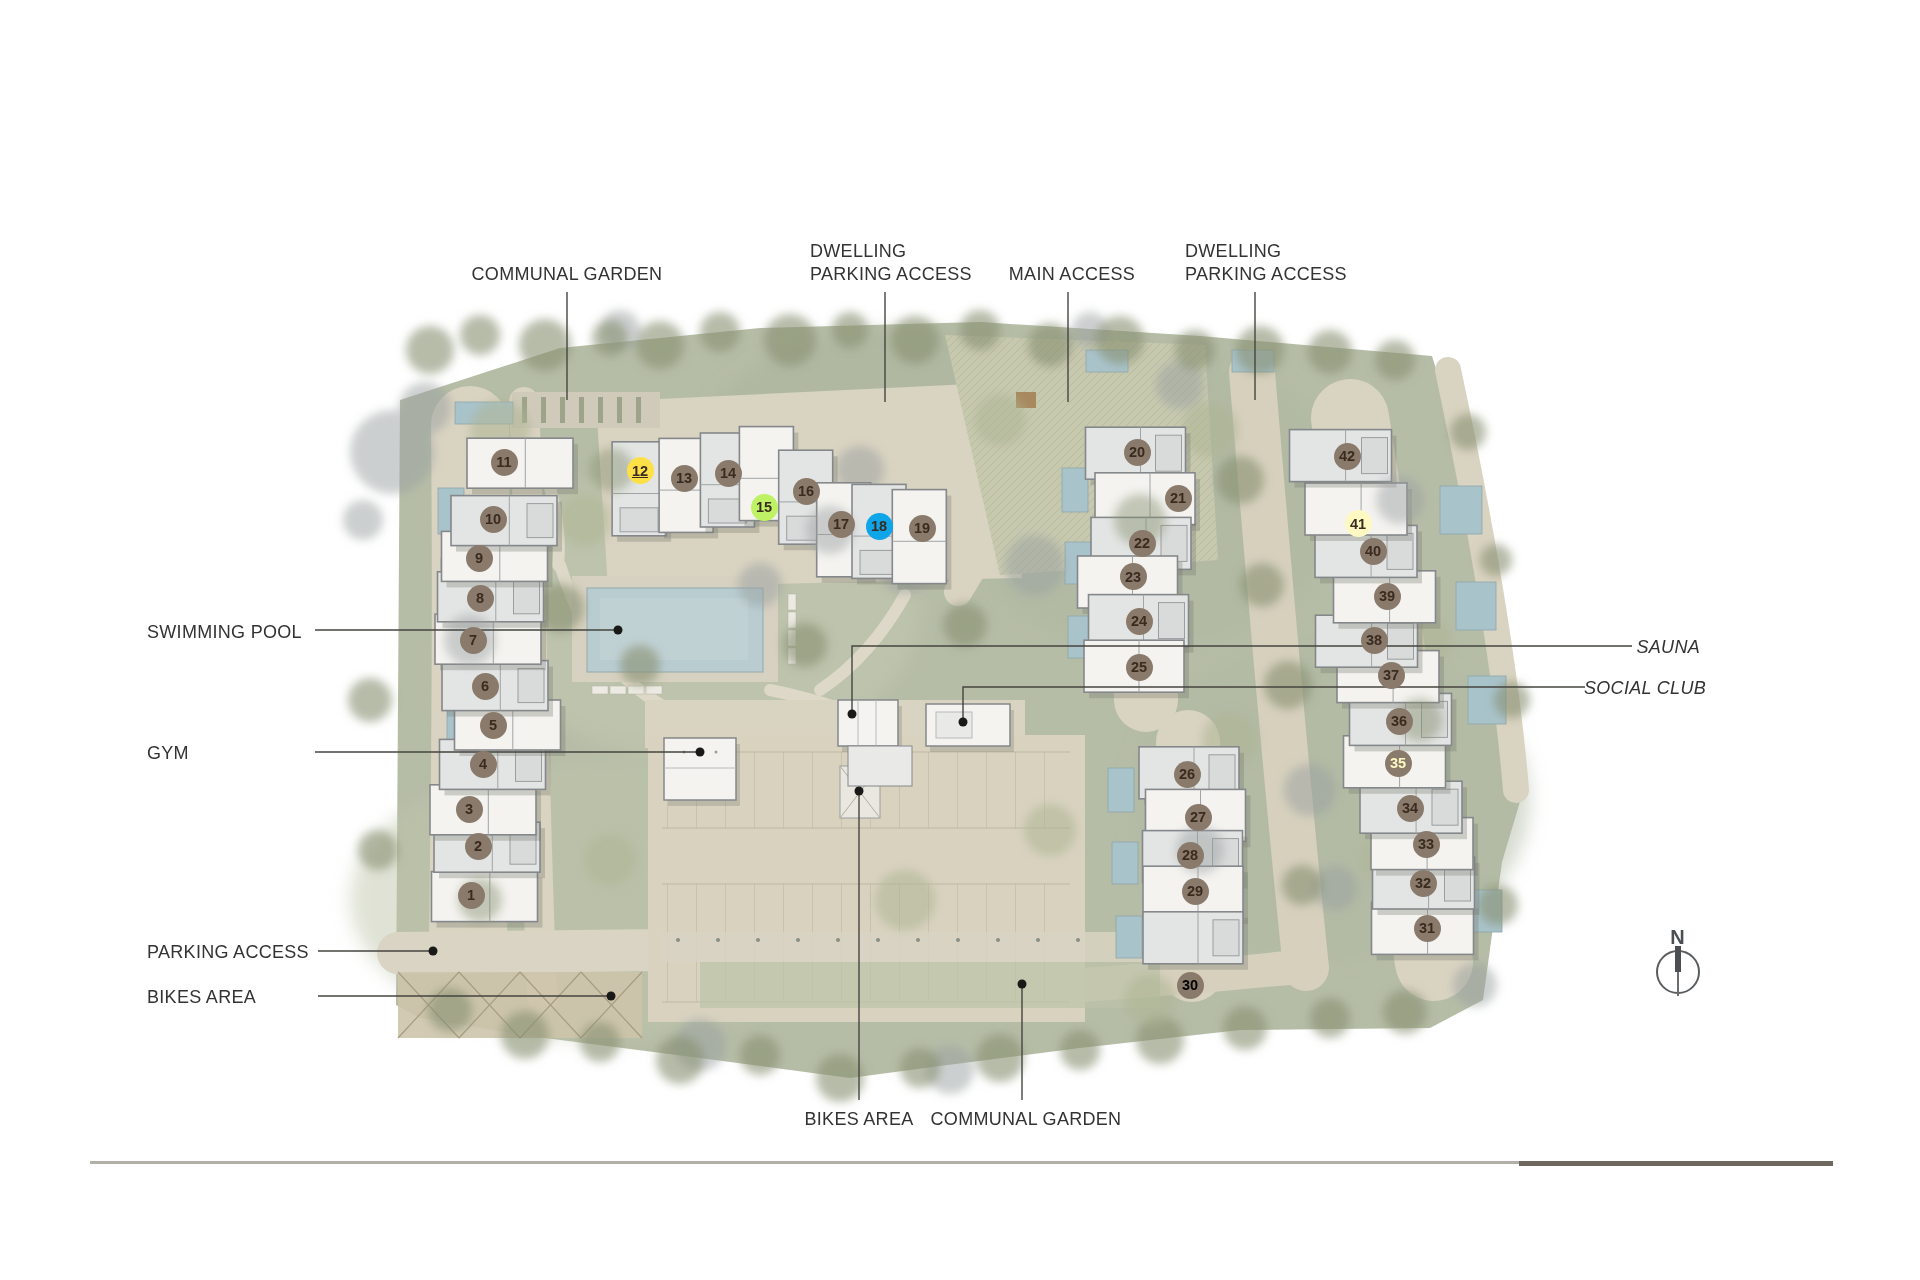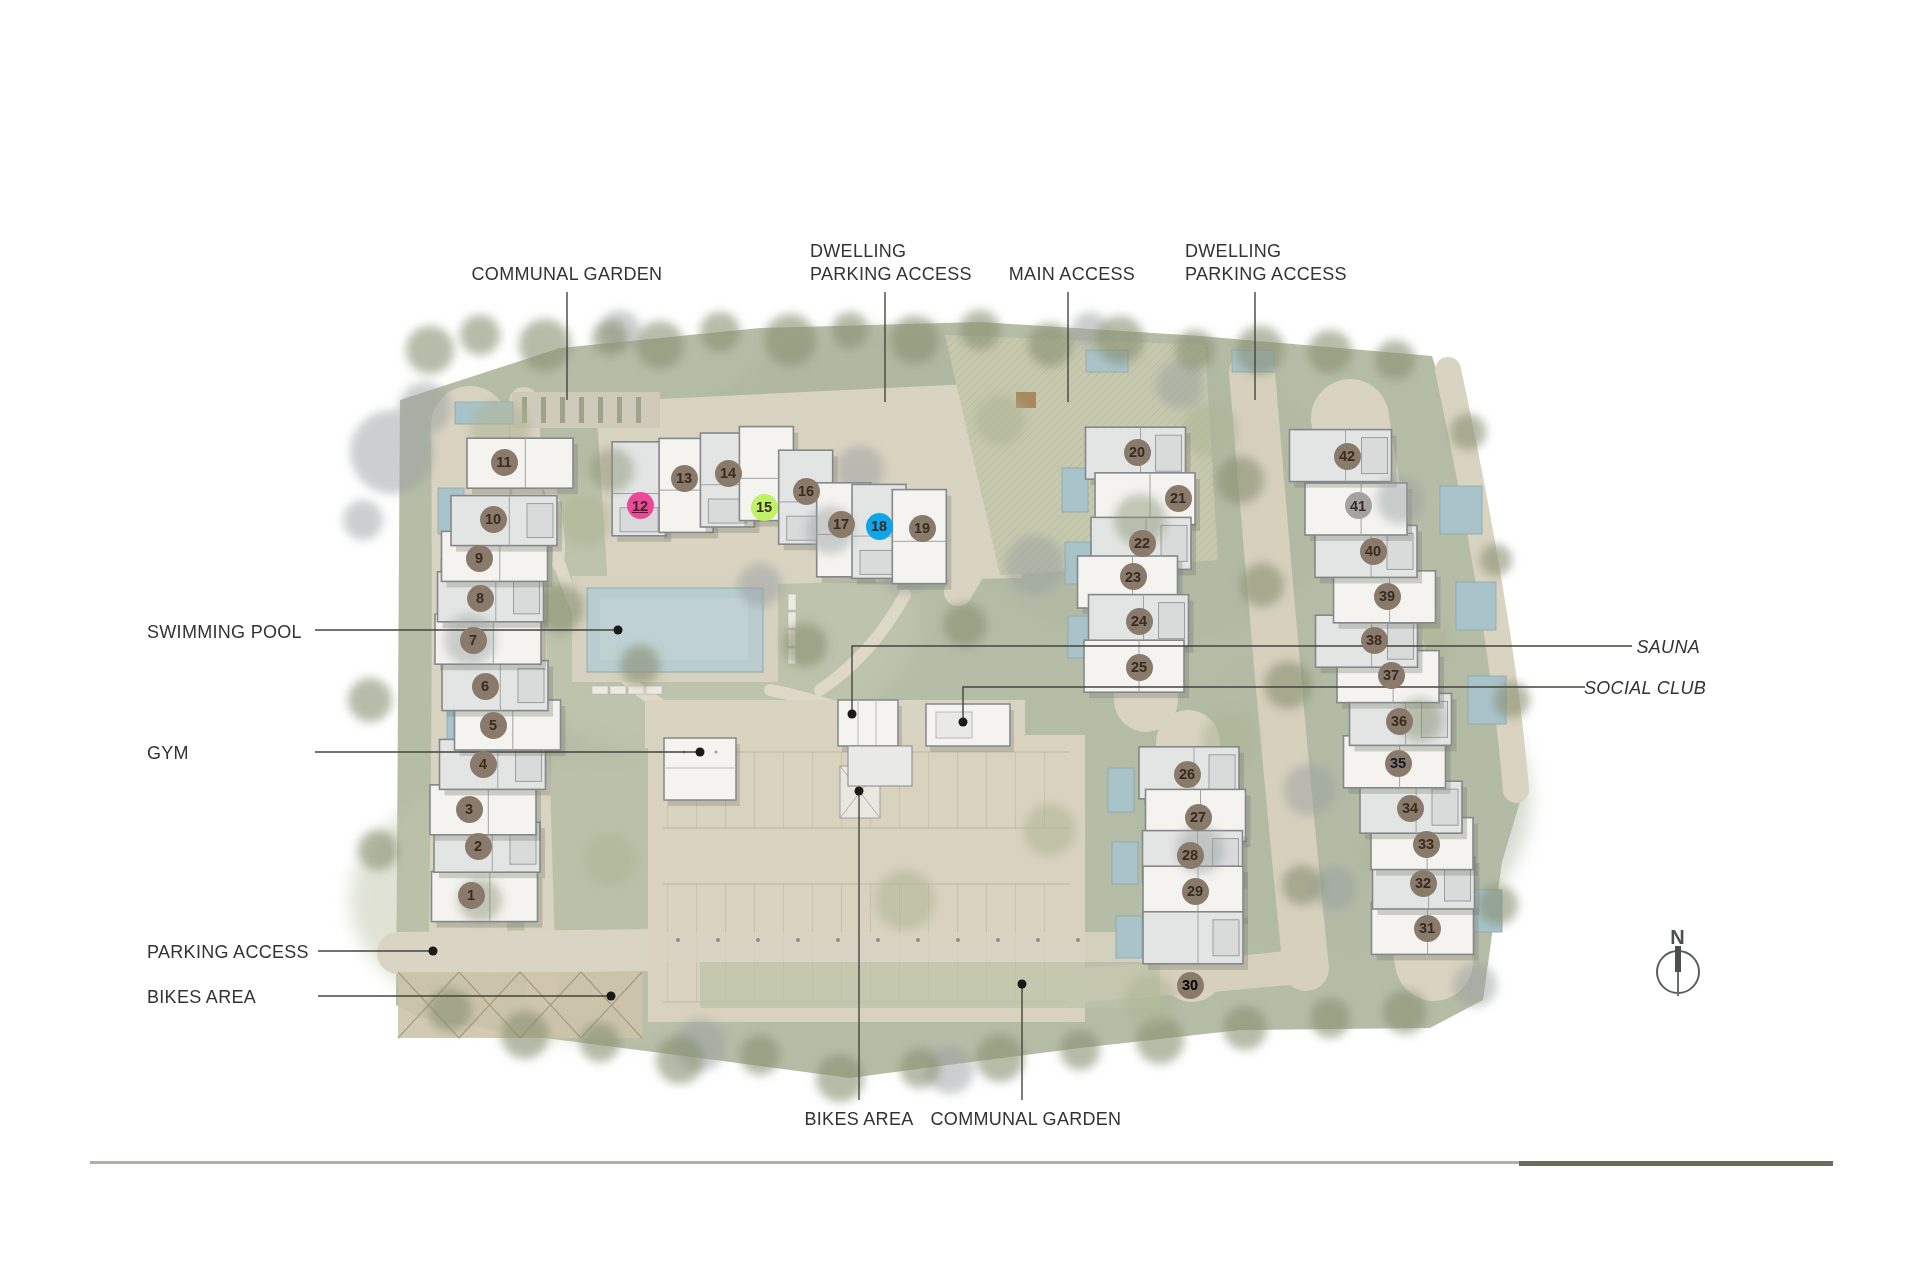--- a/index.html
+++ b/index.html
@@ -479,21 +479,21 @@
       <div class="unit" style="left: 464.5px; top: 832.5px; background: rgb(138, 122, 107); color: rgb(58, 43, 32);">2</div>
       <div class="unit" style="left: 455.5px; top: 795.5px; background: rgb(138, 122, 107); color: rgb(58, 43, 32);">3</div>
       <div class="unit" style="left: 469.5px; top: 750.5px; background: rgb(138, 122, 107); color: rgb(58, 43, 32);">4</div>
       <div class="unit" style="left: 479.5px; top: 711.5px; background: rgb(138, 122, 107); color: rgb(58, 43, 32);">5</div>
       <div class="unit" style="left: 471.5px; top: 672.5px; background: rgb(138, 122, 107); color: rgb(58, 43, 32);">6</div>
       <div class="unit" style="left: 459.5px; top: 626.5px; background: rgb(138, 122, 107); color: rgb(58, 43, 32);">7</div>
       <div class="unit" style="left: 466.5px; top: 584.5px; background: rgb(138, 122, 107); color: rgb(58, 43, 32);">8</div>
       <div class="unit" style="left: 465.5px; top: 544.5px; background: rgb(138, 122, 107); color: rgb(58, 43, 32);">9</div>
       <div class="unit" style="left: 479.5px; top: 505.5px; background: rgb(138, 122, 107); color: rgb(58, 43, 32);">10</div>
       <div class="unit" style="left: 490.5px; top: 448.5px; background: rgb(138, 122, 107); color: rgb(58, 43, 32);">11</div>
-      <div class="unit" style="left: 626.5px; top: 492px; background: #ec4899; color: rgb(58, 43, 32); text-decoration: underline;">12</div>
+      <div class="unit" style="left: 626.5px; top: 457px; background: #fde047; color: rgb(58, 43, 32); text-decoration: underline;">12</div>
       <div class="unit" style="left: 670.5px; top: 464.5px; background: rgb(138, 122, 107); color: rgb(58, 43, 32);">13</div>
       <div class="unit" style="left: 714.5px; top: 459.5px; background: rgb(138, 122, 107); color: rgb(58, 43, 32);">14</div>
       <div class="unit" style="left: 750.5px; top: 453.5px; background: #bef264; color: rgb(58, 43, 32); margin-top: 40px;">15</div>
       <div class="unit" style="left: 792.5px; top: 477.5px; background: rgb(138, 122, 107); color: rgb(58, 43, 32);">16</div>
       <div class="unit" style="left: 827.5px; top: 510.5px; background: rgb(138, 122, 107); color: rgb(58, 43, 32);">17</div>
       <div class="unit" style="left: 865.5px; top: 512.5px; background: #0ea5e9; color: rgb(58, 43, 32);">18</div>
       <div class="unit" style="left: 908.5px; top: 514.5px; background: rgb(138, 122, 107); color: rgb(58, 43, 32);">19</div>
       <div class="unit" style="left: 1123.5px; top: 438.5px; background: rgb(138, 122, 107); color: rgb(58, 43, 32);">20</div>
       <div class="unit" style="left: 1137.5px; top: 484.5px; background: rgb(138, 122, 107); color: rgb(58, 43, 32); margin-left: 27px;">21</div>
       <div class="unit" style="left: 1128.5px; top: 529.5px; background: rgb(138, 122, 107); color: rgb(58, 43, 32);">22</div>
@@ -502,27 +502,27 @@
       <div class="unit" style="left: 1125.5px; top: 653.5px; background: rgb(138, 122, 107); color: rgb(58, 43, 32);">25</div>
       <div class="unit" style="left: 1173.5px; top: 760.5px; background: rgb(138, 122, 107); color: rgb(58, 43, 32);">26</div>
       <div class="unit" style="left: 1184.5px; top: 803.5px; background: rgb(138, 122, 107); color: rgb(58, 43, 32);">27</div>
       <div class="unit" style="left: 1176.5px; top: 841.5px; background: rgb(138, 122, 107); color: rgb(58, 43, 32);">28</div>
       <div class="unit" style="left: 1181.5px; top: 877.5px; background: rgb(138, 122, 107); color: rgb(58, 43, 32);">29</div>
       <div class="unit" style="left: 1176.5px; top: 923.5px; background: rgb(138, 122, 107); color: #000000; margin-top: 48px;">30</div>
       <div class="unit" style="left: 1413.5px; top: 914.5px; background: rgb(138, 122, 107); color: rgb(58, 43, 32);">31</div>
       <div class="unit" style="left: 1409.5px; top: 869.5px; background: rgb(138, 122, 107); color: rgb(58, 43, 32);">32</div>
       <div class="unit" style="left: 1412.5px; top: 830.5px; background: rgb(138, 122, 107); color: rgb(58, 43, 32);">33</div>
       <div class="unit" style="left: 1396.5px; top: 794.5px; background: rgb(138, 122, 107); color: rgb(58, 43, 32);">34</div>
-      <div class="unit" style="left: 1384.5px; top: 749.5px; background: rgb(138, 122, 107); color: #0f172a;">35</div>
+      <div class="unit" style="left: 1384.5px; top: 749.5px; background: rgb(138, 122, 107); color: #fef9c3;">35</div>
       <div class="unit" style="left: 1385.5px; top: 707.5px; background: rgb(138, 122, 107); color: rgb(58, 43, 32);">36</div>
       <div class="unit" style="left: 1377.5px; top: 661.5px; background: rgb(138, 122, 107); color: rgb(58, 43, 32);">37</div>
       <div class="unit" style="left: 1360.5px; top: 626.5px; background: rgb(138, 122, 107); color: rgb(58, 43, 32);">38</div>
       <div class="unit" style="left: 1373.5px; top: 582.5px; background: rgb(138, 122, 107); color: rgb(58, 43, 32);">39</div>
       <div class="unit" style="left: 1359.5px; top: 537.5px; background: rgb(138, 122, 107); color: rgb(58, 43, 32);">40</div>
-      <div class="unit" style="left: 1344.5px; top: 492px; background: #a3a3a3; color: rgb(58, 43, 32);">41</div>
+      <div class="unit" style="left: 1344.5px; top: 510px; background: #fef9c3; color: rgb(58, 43, 32);">41</div>
       <div class="unit" style="left: 1333.5px; top: 442.5px; background: rgb(138, 122, 107); color: rgb(58, 43, 32);">42</div>
     </div>
 
   <div id="labels-layer">
       <div class="label anchor-center" style="left: 567px; top: 263px; color: rgb(51, 51, 51);">
         <div>COMMUNAL GARDEN</div>
       </div>
       <div class="label anchor-left" style="left: 810px; top: 240px; color: rgb(51, 51, 51);">
         <div>DWELLING</div>
         <div>PARKING ACCESS</div>

